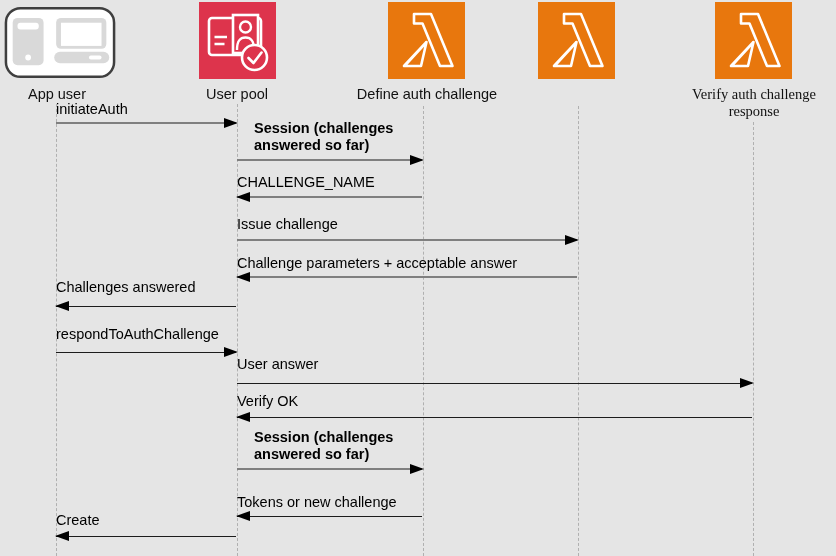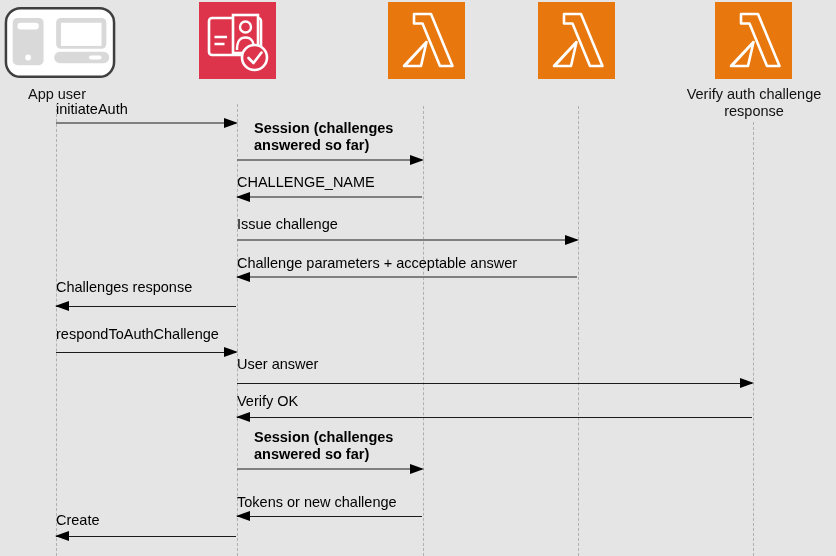--- a/index.html
+++ b/index.html
@@ -6,21 +6,21 @@
   #canvas{
     position:relative;width:836px;height:556px;background:#e5e5e5;overflow:hidden;
     font-family:"Liberation Sans","DejaVu Sans",sans-serif;color:#000;
   }
   
   .actor-icon{position:absolute;}
   .actor-label{
     position:absolute;text-align:center;font-size:14.5px;line-height:17px;
     white-space:nowrap;color:#111;
   }
-  .actor-label.wrap{white-space:normal;}
+  .actor-label.wrap{white-space:normal;font-family:Liberation Serif, serif;}
   
   .lifeline{position:absolute;width:0;border-left:1px dashed #b0b0b0;}
   
   .msg{position:absolute;height:0;}
   .msg-label{
     position:absolute;left:0;right:0;bottom:var(--lb,6px);
     text-align:left;font-size:14.5px;line-height:17px;white-space:nowrap;color:#000;
   }
   .msg.wrap .msg-label{
     white-space:normal;width:152px;left:50%;right:auto;transform:translateX(-50%);font-weight:bold;
@@ -71,20 +71,22 @@
     <path d="M38.5 40 L16 64 H33 Z M38.5 40 L16.5 64 H33 L38.5 40" fill="none" stroke="#fff" stroke-width="2.6" stroke-linejoin="round"></path>
   </svg>
 
   <svg class="actor-icon" style="left:715px;top:2px" width="77" height="77" viewBox="0 0 77 77">
     <rect width="77" height="77" fill="#E8770D"></rect>
     <path d="M26 12 H43 L64.5 64 H52 L34.5 21.5 H26 Z" fill="none" stroke="#fff" stroke-width="2.6" stroke-linejoin="round"></path>
     <path d="M38.5 40 L16 64 H33 Z M38.5 40 L16.5 64 H33 L38.5 40" fill="none" stroke="#fff" stroke-width="2.6" stroke-linejoin="round"></path>
   </svg>
 
   <div class="actor-label" style="left:-18px;top:86px;width:150px">App user</div>
+  <div class="actor-label" style="left:162px;top:86px;width:150px">User pool</div>
+  <div class="actor-label" style="left:342px;top:86px;width:170px">Define auth challenge</div>
   <div class="actor-label wrap" style="left:674px;top:86px;width:160px">Verify auth challenge response</div>
 
   <div class="lifeline" style="left:56px;top:104px;height:452px"></div>
   <div class="lifeline" style="left:237px;top:104px;height:452px"></div>
   <div class="lifeline" style="left:423px;top:106px;height:450px"></div>
   <div class="lifeline" style="left:578px;top:106px;height:450px"></div>
   <div class="lifeline" style="left:753px;top:122px;height:434px"></div>
 
   <div class="msg right thick" style="left:56px;top:123px;width:181px;--lb:5px">
     <div class="msg-label">initiateAuth</div>
@@ -110,21 +112,21 @@
     <div class="msg-head"></div>
   </div>
 
   <div class="msg left thick" style="left:237px;top:277px;width:341px;--lb:5px">
     <div class="msg-label">Challenge parameters + acceptable answer</div>
     <div class="msg-line"></div>
     <div class="msg-head"></div>
   </div>
 
   <div class="msg left thin" style="left:56px;top:306px;width:181px;--lb:10px">
-    <div class="msg-label">Challenges response</div>
+    <div class="msg-label">Challenges answered</div>
     <div class="msg-line"></div>
     <div class="msg-head"></div>
   </div>
 
   <div class="msg right thin" style="left:56px;top:352px;width:181px;--lb:9px">
     <div class="msg-label">respondToAuthChallenge</div>
     <div class="msg-line"></div>
     <div class="msg-head"></div>
   </div>
 

